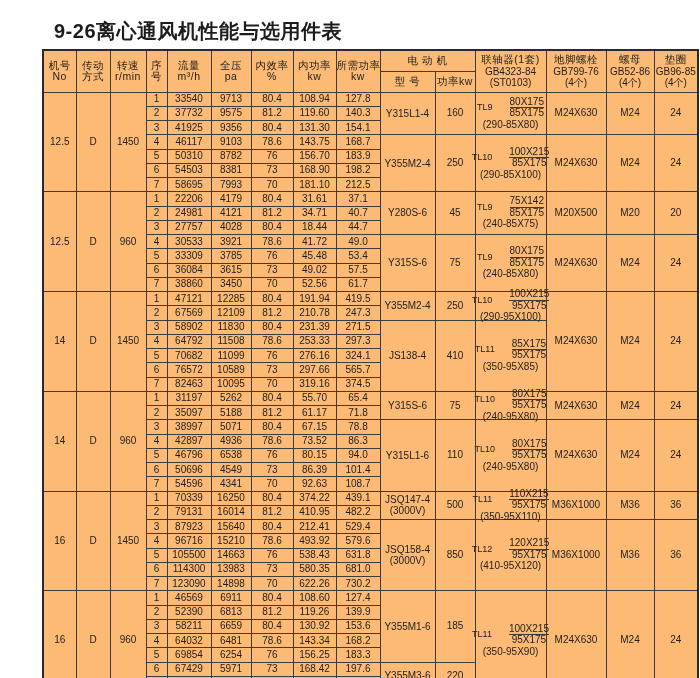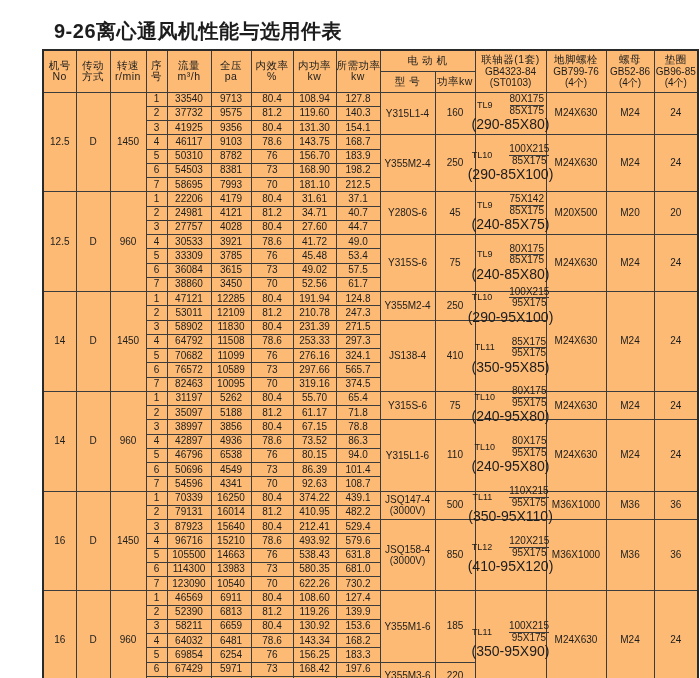--- a/index.html
+++ b/index.html
@@ -14,21 +14,21 @@
   thead th .sub{font-size:10px;letter-spacing:0;}
   tbody tr{height:14.25px;}
   tbody td{font-size:10px;line-height:1;white-space:nowrap;}
   td.model-cell div{line-height:1.15;}
   .cpl{display:flex;flex-direction:column;justify-content:center;align-items:center;overflow:visible;}
   .cpl-top{display:flex;align-items:center;justify-content:center;font-size:9px;line-height:1;}
   .cpl .tl{margin-right:17px;}
   .frac{display:inline-block;}
   .frac .fnum,.frac .fden{display:block;font-size:10px;line-height:1.05;}
   .frac .fnum{border-bottom:1px solid #3c3c3c;}
-  .cpl-note{font-size:14px;line-height:1.15;white-space:nowrap;}
+  .cpl-note{font-size:10px;line-height:1.15;white-space:nowrap;}
 </style>
 </head>
 <body>
 
 <div class="page">
   <div class="title">9-26离心通风机性能与选用件表</div>
   <table class="fan">
     <colgroup>
       <col style="width:33px">
         <col style="width:34px">
@@ -245,21 +245,21 @@
           <td>4121</td>
           <td>81.2</td>
           <td>34.71</td>
           <td>40.7</td>
         </tr>
         <tr>
           <td>3</td>
           <td>27757</td>
           <td>4028</td>
           <td>80.4</td>
-          <td>27.60</td>
+          <td>18.44</td>
           <td>44.7</td>
         </tr>
         <tr>
           <td>4</td>
           <td>30533</td>
           <td>3921</td>
           <td>78.6</td>
           <td>41.72</td>
           <td>49.0</td>
           <td class="model-cell" rowspan="4">
@@ -308,21 +308,21 @@
         </tr>
         <tr>
           <td rowspan="7">14</td>
           <td rowspan="7">D</td>
           <td rowspan="7">1450</td>
           <td>1</td>
           <td>47121</td>
           <td>12285</td>
           <td>80.4</td>
           <td>191.94</td>
-          <td>124.8</td>
+          <td>419.5</td>
           <td class="model-cell" rowspan="2">
             <div>Y355M2-4</div>
           </td>
           <td rowspan="2">250</td>
           <td class="coupling-cell" rowspan="2">
             <div class="cpl" style="height: 22.5px;">
               <div class="cpl-top">
                 <span class="tl">TL10</span>
                 <span class="frac">
                   <span class="fnum">100X215</span>
@@ -331,21 +331,21 @@
               </div>
               <div class="cpl-note">(290-95X100)</div>
             </div>
           </td>
           <td rowspan="7">M24X630</td>
           <td rowspan="7">M24</td>
           <td rowspan="7">24</td>
         </tr>
         <tr>
           <td>2</td>
-          <td>53011</td>
+          <td>67569</td>
           <td>12109</td>
           <td>81.2</td>
           <td>210.78</td>
           <td>247.3</td>
         </tr>
         <tr>
           <td>3</td>
           <td>58902</td>
           <td>11830</td>
           <td>80.4</td>
@@ -434,21 +434,21 @@
           <td>2</td>
           <td>35097</td>
           <td>5188</td>
           <td>81.2</td>
           <td>61.17</td>
           <td>71.8</td>
         </tr>
         <tr>
           <td>3</td>
           <td>38997</td>
-          <td>3856</td>
+          <td>5071</td>
           <td>80.4</td>
           <td>67.15</td>
           <td>78.8</td>
           <td class="model-cell" rowspan="5">
             <div>Y315L1-6</div>
           </td>
           <td rowspan="5">110</td>
           <td class="coupling-cell" rowspan="5">
             <div class="cpl" style="height: 65.25px;">
               <div class="cpl-top">
@@ -584,21 +584,21 @@
           <td>6</td>
           <td>114300</td>
           <td>13983</td>
           <td>73</td>
           <td>580.35</td>
           <td>681.0</td>
         </tr>
         <tr>
           <td>7</td>
           <td>123090</td>
-          <td>10540</td>
+          <td>14898</td>
           <td>70</td>
           <td>622.26</td>
           <td>730.2</td>
         </tr>
         <tr>
           <td rowspan="7">16</td>
           <td rowspan="7">D</td>
           <td rowspan="7">960</td>
           <td>1</td>
           <td>46569</td>

